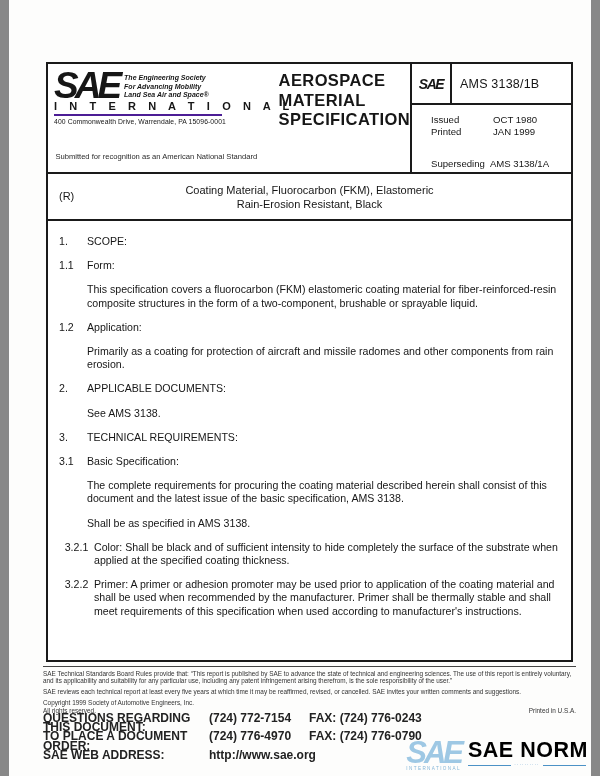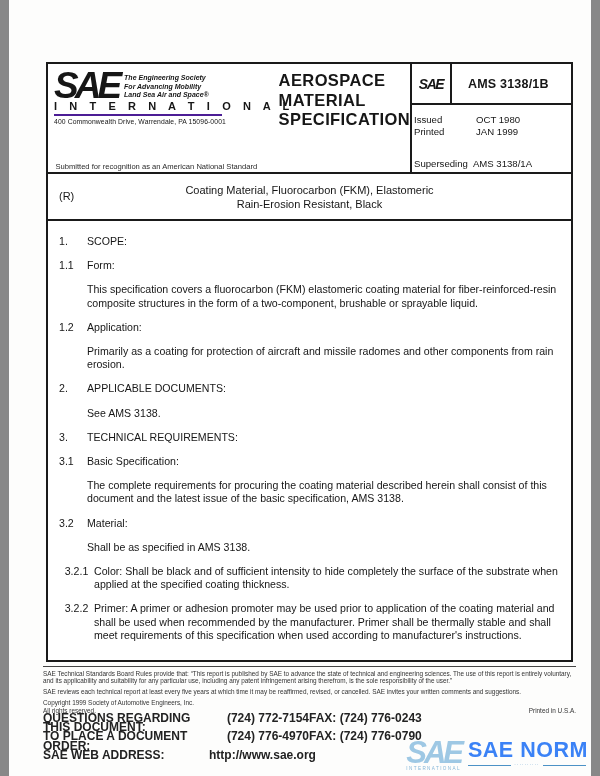--- a/index.html
+++ b/index.html
@@ -14,26 +14,26 @@
 
   
   .hdr { display:flex; height:110px; border-bottom:2px solid #1a1a1a; }
   .hdr-left { flex:1; position:relative; padding:7px 0 0 6px; }
   .logo-row { display:flex; align-items:flex-start; }
   .sae-big { font-size:37px; font-weight:bold; font-style:italic; letter-spacing:-4px; line-height:30px; padding-right:6px; }
   .taglines { font-size:7px; font-style:italic; font-weight:bold; line-height:8.5px; margin-top:3px; white-space:nowrap; }
   .intl { font-size:11px; font-weight:bold; letter-spacing:4.6px; line-height:13px; border-bottom:2px solid #4c1d95; padding-bottom:1px; width:168px; white-space:nowrap; margin-top:-1px; }
   .addr { font-size:6.8px; line-height:8px; margin-top:2px; letter-spacing:0.1px; white-space:nowrap; }
   .doc-type { margin-left:14px; padding-top:7px; font-size:16.5px; font-weight:bold; line-height:19.5px; letter-spacing:0.4px; white-space:nowrap; }
-  .submitted { position:absolute; bottom:1px; left:0; right:0; text-align:center; font-size:7.6px; color:#2a2a2a; }
+  .submitted { position:absolute; bottom:11px; left:0; right:0; text-align:center; font-size:7.6px; color:#2a2a2a; }
   .hdr-right { width:161px; border-left:2px solid #1a1a1a; display:flex; flex-direction:column; }
   .hdr-right-top { display:flex; height:41px; border-bottom:2px solid #1a1a1a; align-items:stretch; }
   .sae-small-cell { width:40px; border-right:2px solid #1a1a1a; display:flex; align-items:center; justify-content:center; font-weight:bold; font-style:italic; font-size:14px; letter-spacing:-1.5px; }
-  .doc-number { flex:1; display:flex; align-items:center; padding-left:16px; font-weight:bold; font-size:12.5px; letter-spacing:0.2px; white-space:nowrap; }
-  .hdr-right-bottom { flex:1; padding:9px 4px 0 2px; font-size:9.6px; line-height:12px; }
+  .doc-number { flex:1; display:flex; align-items:center; padding-left:8px; font-weight:normal; font-size:12.5px; letter-spacing:0.2px; white-space:nowrap; }
+  .hdr-right-bottom { flex:1; padding:9px 4px 0 19px; font-size:9.6px; line-height:12px; }
   .date-row { display:flex; }
   .date-label { width:62px; flex-shrink:0; }
   .sup-row { display:flex; margin-top:20px; white-space:nowrap; }
   .sup-row .date-label { width:auto; margin-right:5px; }
 
   
   .title-blk { position:relative; height:47px; border-bottom:2px solid #1a1a1a; display:flex; flex-direction:column; align-items:center; justify-content:center; font-size:11px; line-height:14px; text-align:center; }
   .rev-mark { position:absolute; left:11px; top:15px; font-size:11px; }
 
   
@@ -45,29 +45,29 @@
   .sec-text { flex:1; }
 
   
   .footer { position:absolute; left:34px; width:533px; top:666px; }
   .foot-rule { border-top:1px solid #444; height:0; }
   .notice { font-size:6.4px; line-height:7.4px; margin-top:3px; color:#333; }
   .copy-row { display:flex; justify-content:space-between; align-items:flex-end; margin-top:4px; font-size:6.4px; line-height:7.4px; color:#333; }
   .contacts { font-size:12px; font-weight:bold; line-height:9.2px; color:#222; }
   .contact-row { display:flex; }
   .c-label { width:166px; flex-shrink:0; }
-  .c-phone { width:100px; flex-shrink:0;text-align:right; }
+  .c-phone { width:100px; flex-shrink:0; }
 
   
   .watermark { position:absolute; right:5px; bottom:5px; display:flex; align-items:flex-start; }
   .wm-left { display:flex; flex-direction:column; align-items:center; }
   .wm-sae { color:#9ec8e4; font-style:italic; font-weight:bold; font-size:31px; line-height:25px; letter-spacing:-3px; }
   .wm-intl { color:#85b6d8; font-size:4.6px; letter-spacing:1.4px; margin-top:1px; white-space:nowrap; }
   .wm-right { margin-left:7px; width:118px; }
-  .wm-norm { color:#3b82f6; font-weight:bold; font-size:21.5px; line-height:21px; letter-spacing:0.5px; white-space:nowrap; }
+  .wm-norm { color:#000000; font-weight:bold; font-size:21.5px; line-height:21px; letter-spacing:0.5px; white-space:nowrap; }
   .wm-sub { display:flex; align-items:center; color:#4c92c6; font-size:4.6px; line-height:6px; margin-top:1px; }
   .wm-line { flex:1; border-top:1px solid #4c92c6; }
   .wm-subtext { padding:0 3px; letter-spacing:1px; }
 </style>
 </head>
 <body>
 
 <div class="page">
 
   <div class="doc-box">
@@ -156,24 +156,20 @@
         </div>
       <div class="sec-row">
           <span class="sec-num">3.1</span>
           <span class="sec-text">Basic Specification:</span>
         </div>
       <div class="sec-row">
           <span class="sec-num"></span>
           <span class="sec-text">The complete requirements for procuring the coating material described herein shall consist of this document and the latest issue of the basic specification, AMS 3138.</span>
         </div>
       <div class="sec-row">
-          <span class="sec-num">3.2</span>
-          <span class="sec-text">Material:</span>
-        </div>
-      <div class="sec-row">
           <span class="sec-num"></span>
           <span class="sec-text">Shall be as specified in AMS 3138.</span>
         </div>
       <div class="sec-row wide">
           <span class="sec-num">3.2.1</span>
           <span class="sec-text">Color: Shall be black and of sufficient intensity to hide completely the surface of the substrate when applied at the specified coating thickness.</span>
         </div>
       <div class="sec-row wide">
           <span class="sec-num">3.2.2</span>
           <span class="sec-text">Primer: A primer or adhesion promoter may be used prior to application of the coating material and shall be used when recommended by the manufacturer.  Primer shall be thermally stable and shall meet requirements of this specification when used according to manufacturer's instructions.</span>

